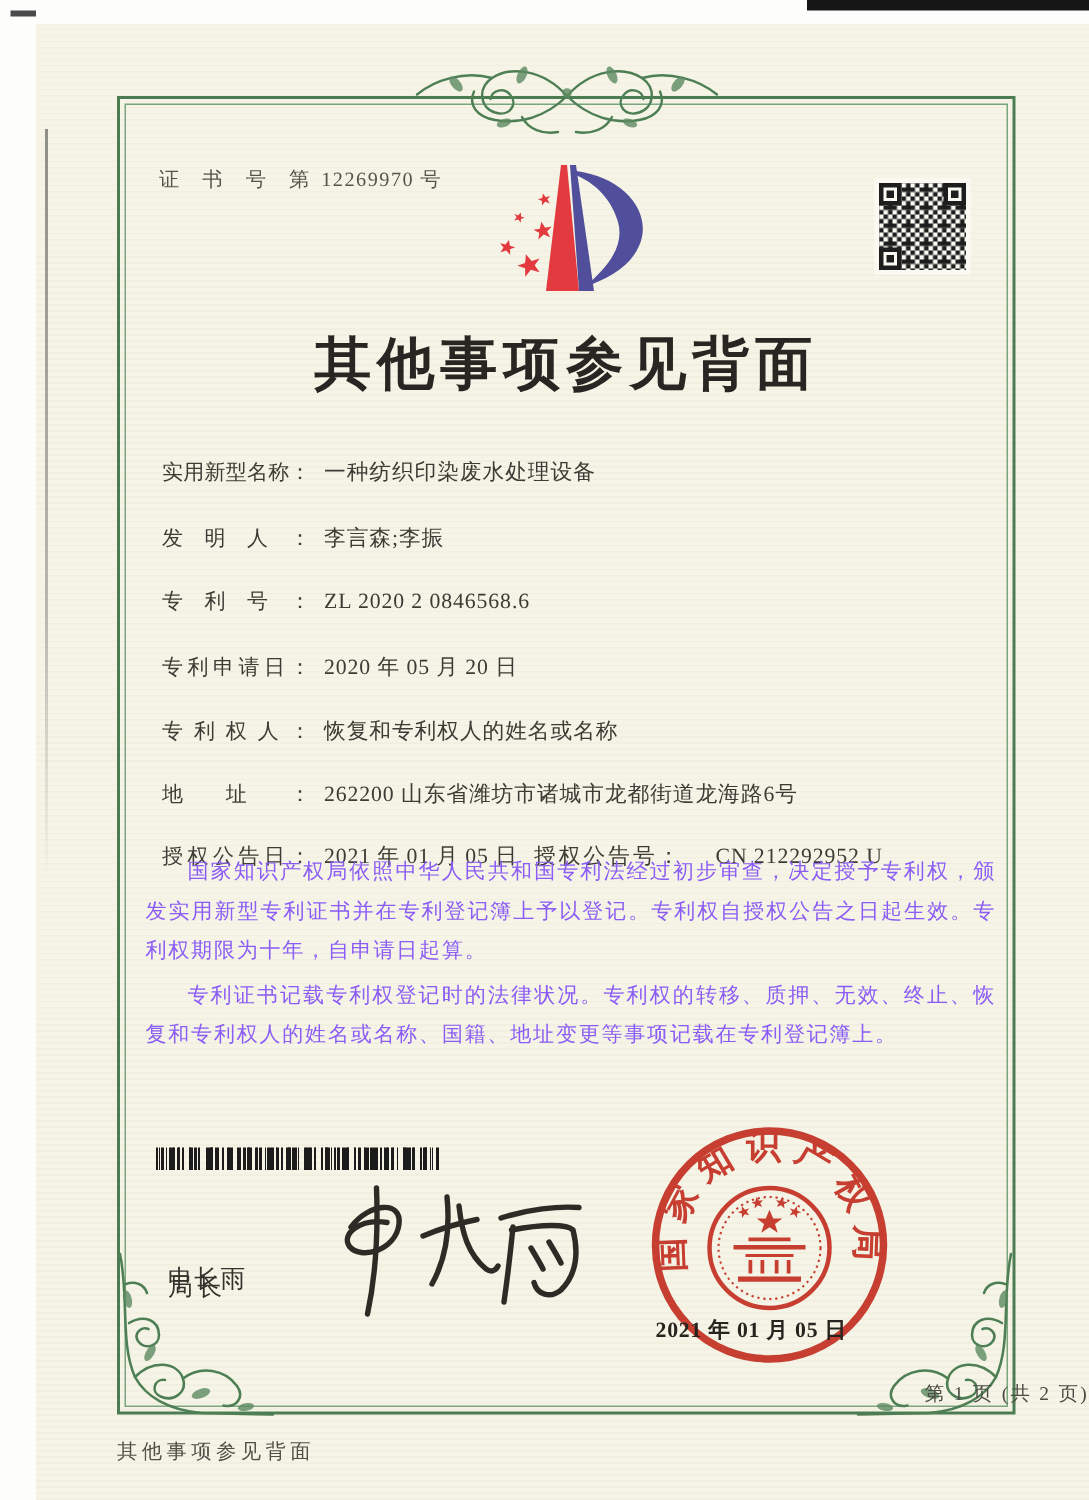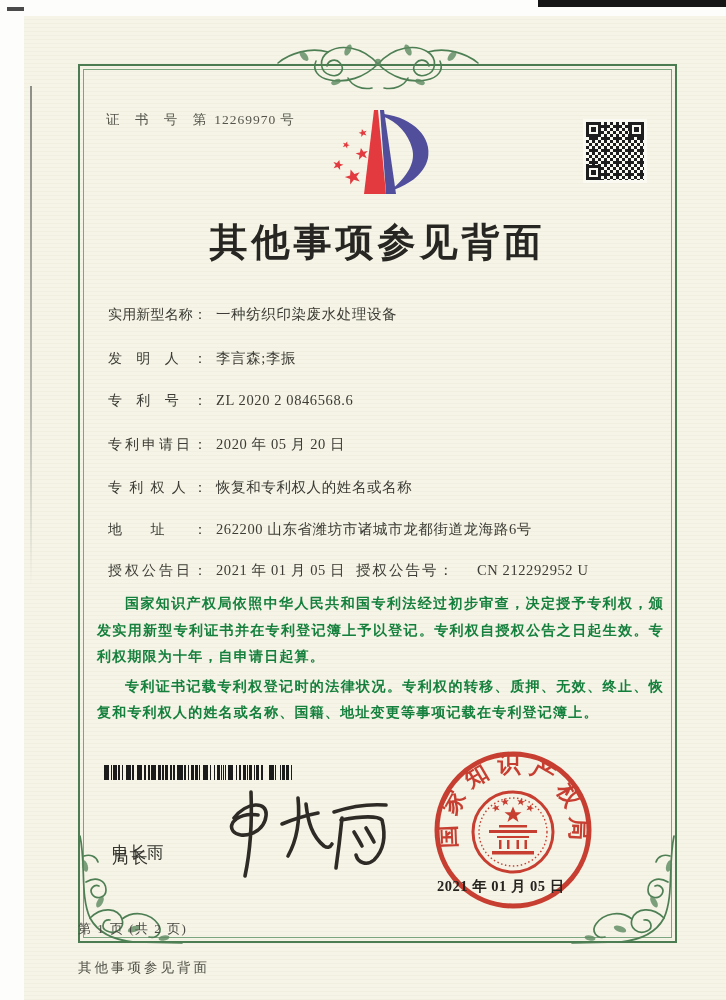--- a/index.html
+++ b/index.html
@@ -48,40 +48,40 @@
   .field { left:108px; font-size:14.5px; white-space:nowrap; color:#3c3b35; }
   .field .lab { display:inline-block; width:99px; font-size:14px;
     text-align:justify; text-align-last:justify; vertical-align:baseline; }
   .field .val { margin-left:9px; letter-spacing:.6px;text-align:right; }
   .f1 { top:305px; } .f2 { top:349px; } .f3 { top:392px; } .f4 { top:435px; }
   .f5 { top:478px; } .f6 { top:520px; } .f7 { top:561px; }
   .field-col2 { left:356px; top:561px; font-size:14.5px; white-space:nowrap; }
   .field-col2 .lab2 { letter-spacing:2px; }
   .field-col2 .val { margin-left:22px; letter-spacing:.6px; }
 
-  .body-text { left:97px; top:591px; width:567px; font-size:14px; line-height:26.5px;
-    letter-spacing:1.2px; color:#15803d; text-align:justify;font-weight:bold; }
+  .body-text { left:97px; top:569px; width:567px; font-size:14px; line-height:26.5px;
+    letter-spacing:1.2px; color:#8b5cf6; text-align:justify; }
   .body-text p { text-indent:2em; }
   .body-text p + p { margin-top:3px; }
 
   .barcode { left:104px; top:765px; width:190px; height:15px;
     background-image:
       repeating-linear-gradient(90deg,#1b1b1b 0 1.5px,rgba(0,0,0,0) 1.5px 3px,#1b1b1b 3px 5px,rgba(0,0,0,0) 5px 6.5px,#1b1b1b 6.5px 7.5px,rgba(0,0,0,0) 7.5px 11px),
       repeating-linear-gradient(90deg,rgba(0,0,0,0) 0 2px,#1b1b1b 2px 3px,rgba(0,0,0,0) 3px 9px,#1b1b1b 9px 12px,rgba(0,0,0,0) 12px 13px);
   }
 
   .signer-title { left:112px; top:811px; font-size:16.5px; letter-spacing:3px; color:#33322c;margin-top:36px; }
   .signer-name  { left:112px; top:842px; font-size:16.5px; letter-spacing:1px; color:#33322c; }
   .signature { left:206px; top:784px; }
 
   .seal { left:430px; top:747px; mix-blend-mode:multiply; }
   .seal-date { left:437px; top:877px; font-size:14.5px; font-weight:600;
     letter-spacing:.5px; color:#272420; white-space:nowrap; }
 
-  .page-indicator { left:78px; top:920px; width:648px; text-align:left;
+  .page-indicator { left:78px; top:920px; width:648px; text-align:right;
     font-size:13px; letter-spacing:1.5px; color:#4b4a44; }
   .footer-note { left:78px; top:959px; width:599px; text-align:left;
     font-size:13.5px; letter-spacing:3px; color:#504f47; }
 </style>
 </head>
 <body>
 
 <div class="abs paper"></div>
 <div class="abs artifact-tr"></div>
 <div class="abs artifact-tl"></div>

